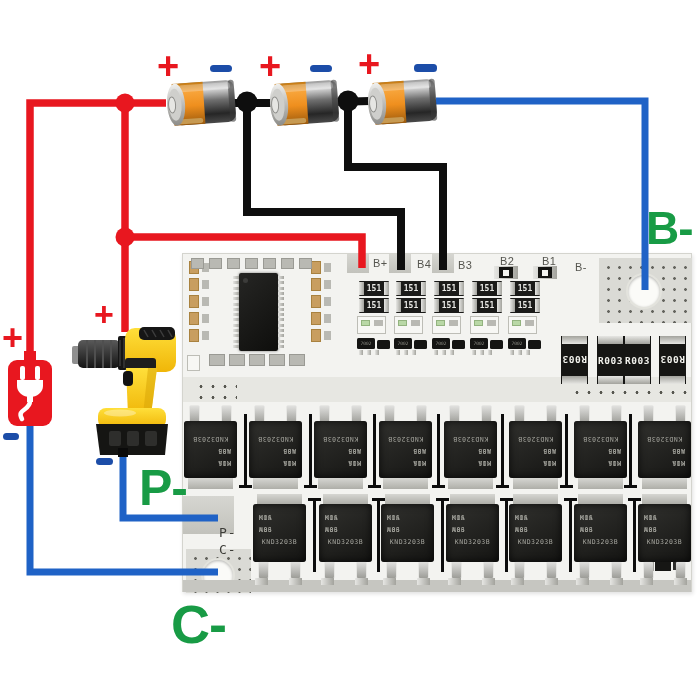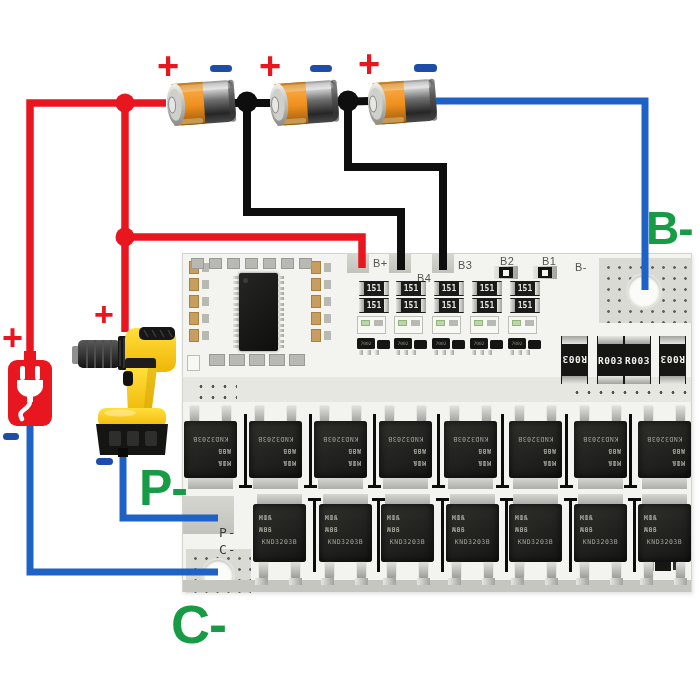--- a/index.html
+++ b/index.html
@@ -139,21 +139,21 @@
         <div class="capv" style="position: absolute; left: -6px; top: 71.9px; width: 6px; height: 3px;"></div>
         <div class="capv" style="position: absolute; left: 39px; top: 71.9px; width: 6px; height: 3px;"></div>
       </div>
     <div class="capv" style="left:464px;top:307px;width:7px;height:10px;"></div>
     <div style="left:472px;top:305px;width:16px;height:12px;background:#161614;"></div>
     <div style="left:490px;top:307px;width:8px;height:9px;background:#2c2c2a;"></div>
   <div class="pad" style="position: absolute; left: 164px; top: 0px; width: 22px; height: 19px;"></div>
       <div class="pad" style="position: absolute; left: 206px; top: 0px; width: 22px; height: 19px;"></div>
       <div class="pad" style="position: absolute; left: 249px; top: 0px; width: 22px; height: 19px;"></div>
       <div class="term" style="position: absolute; left: 190px; top: 3px; width: 24px; height: 12px;">B+</div>
-      <div class="term" style="position: absolute; left: 234px; top: 4px; width: 24px; height: 12px; margin-top: 14px;">B4</div>
+      <div class="term" style="position: absolute; left: 234px; top: 4px; width: 24px; height: 12px;">B4</div>
       <div class="term" style="position: absolute; left: 275px; top: 5px; width: 24px; height: 12px;">B3</div>
       <div class="term" style="position: absolute; left: 317px; top: 1px; width: 24px; height: 12px;">B2</div>
       <div class="term" style="position: absolute; left: 359px; top: 1px; width: 24px; height: 12px;">B1</div>
       <div class="term" style="position: absolute; left: 392px; top: 7px; width: 24px; height: 12px;">B-</div>
       <div class="capv" style="position: absolute; left: 311px; top: 12px; width: 24px; height: 13px;">
         <div style="position: absolute; left: 5px; top: 1px; width: 14px; height: 11px; background: rgb(20, 20, 18);"></div>
         <div style="position: absolute; left: 9px; top: 4px; width: 6px; height: 6px; background: rgb(244, 244, 240);"></div>
       </div>
       <div class="capv" style="position: absolute; left: 350px; top: 12px; width: 24px; height: 13px;">
         <div style="position: absolute; left: 5px; top: 1px; width: 14px; height: 11px; background: rgb(20, 20, 18);"></div>

